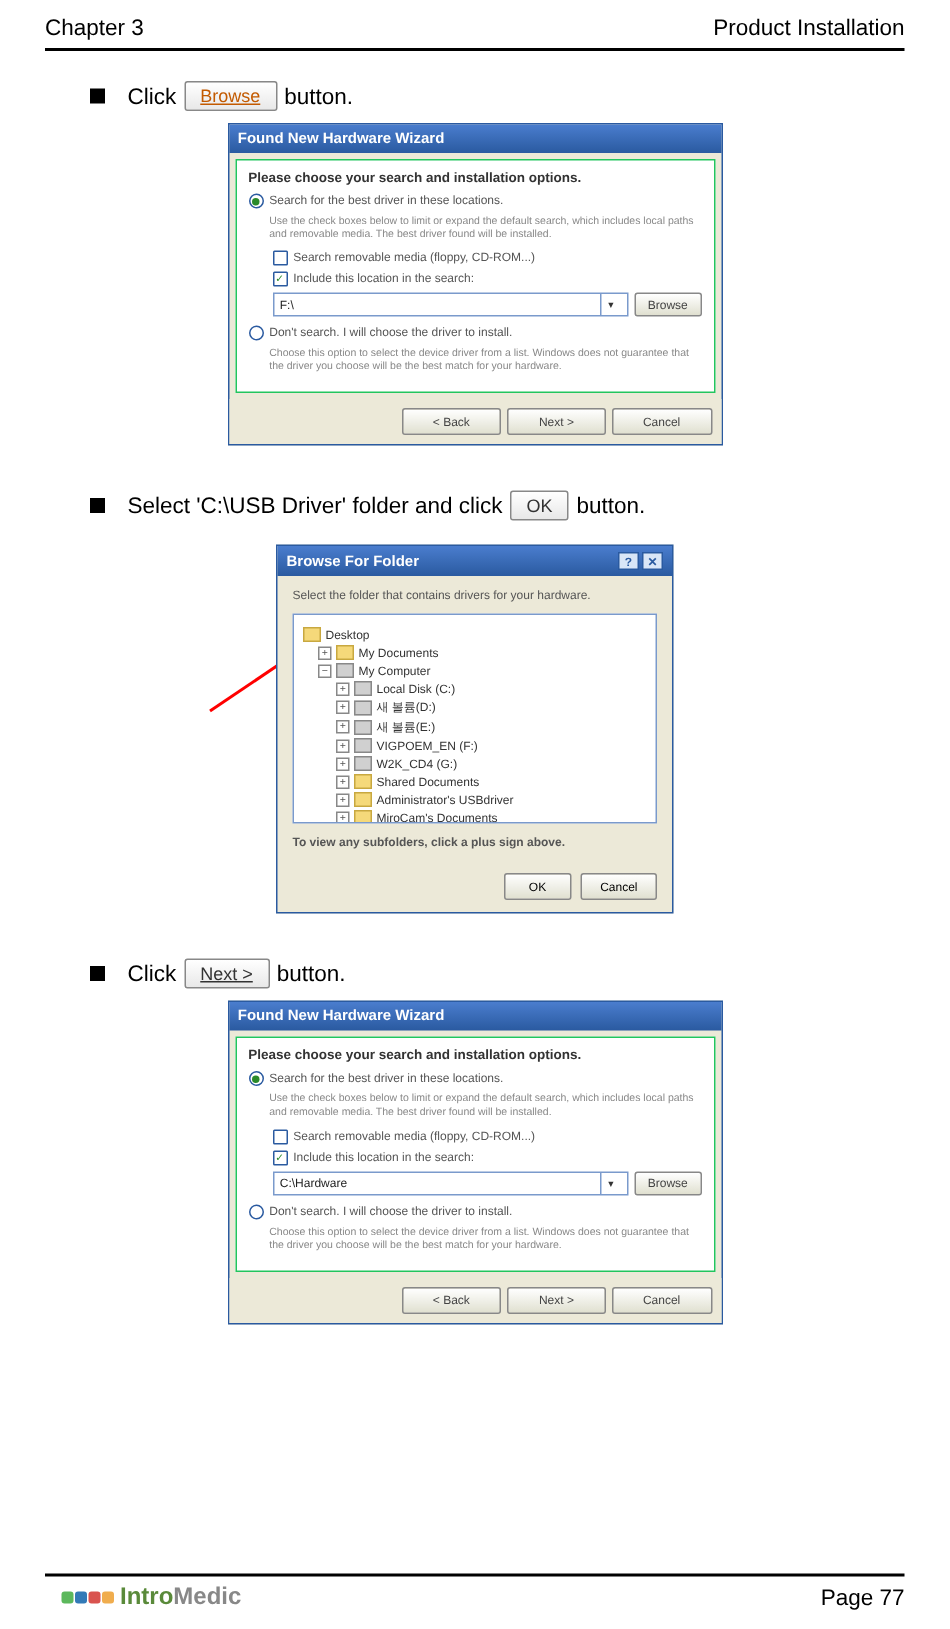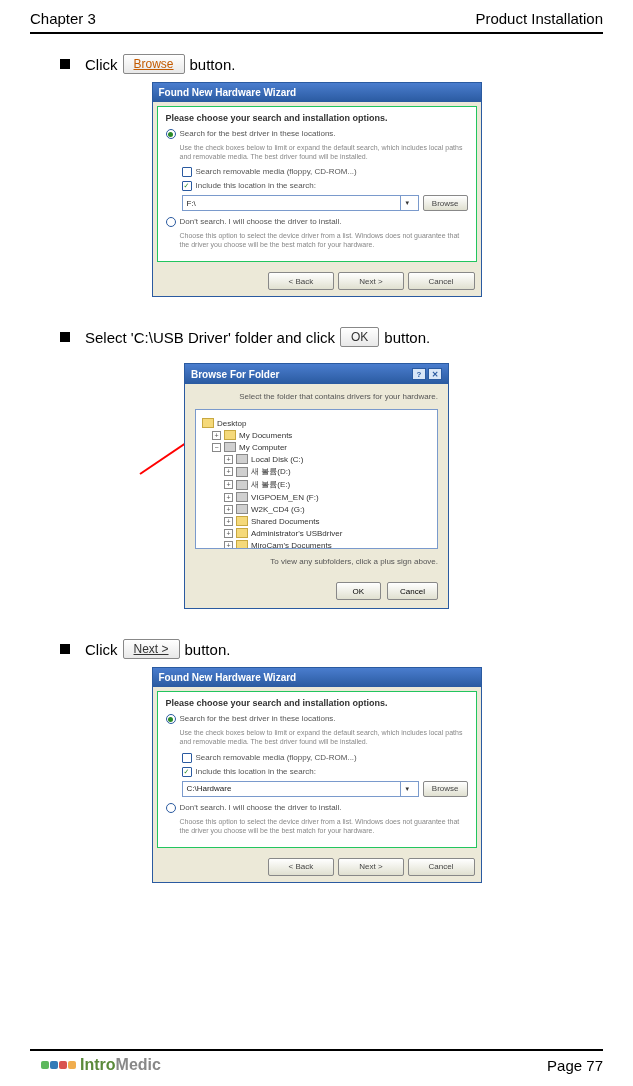--- a/index.html
+++ b/index.html
@@ -157,21 +157,20 @@
   .btn-row .small-btn { height: 18px; padding: 0 20px; }
 
   
   .browse-window {
     width: 265px;
     margin: 16px auto;
     border: 1px solid #2a5aa0;
     background: #ece9d8;
     font-size: 9px;
     position: relative;
-    text-align: right;
   }
   .browse-titlebar {
     background: linear-gradient(#4a7dce,#2a5aa0);
     color: #fff;
     font-weight: bold;
     font-size: 10px;
     padding: 4px 6px;
     display: flex;
     justify-content: space-between;
     align-items: center;
@@ -193,21 +192,21 @@
     color: #333;
     overflow: hidden;
   }
   .tree-item { display:flex; align-items:center; margin:2px 0; }
   .tree-icon { width:12px;height:10px; margin-right:3px; display:inline-block; }
   .fldr { background:#f5d97a; border:1px solid #c8a840; }
   .drv { background:#d0d0d0; border:1px solid #888; }
   .expander { width:9px;height:9px;border:1px solid #888;display:inline-flex;align-items:center;justify-content:center;font-size:7px;margin-right:3px;color:#555;}
   .tree-indent-1 { margin-left:10px; }
   .tree-indent-2 { margin-left:22px; }
-  .browse-note { font-size:8px; color:#555; margin-top:6px; }
+  .browse-note { font-size:8px; color:#555; margin-top:6px;font-weight:bold; }
   .browse-btns { display:flex; justify-content:flex-end; gap:6px; padding:8px 10px; }
 
   .red-arrow {
     position:absolute;
     left: 110px;
     top: 110px;
     width: 120px;
     height: 2px;
     background: #ff0000;
     transform: rotate(-34deg);

